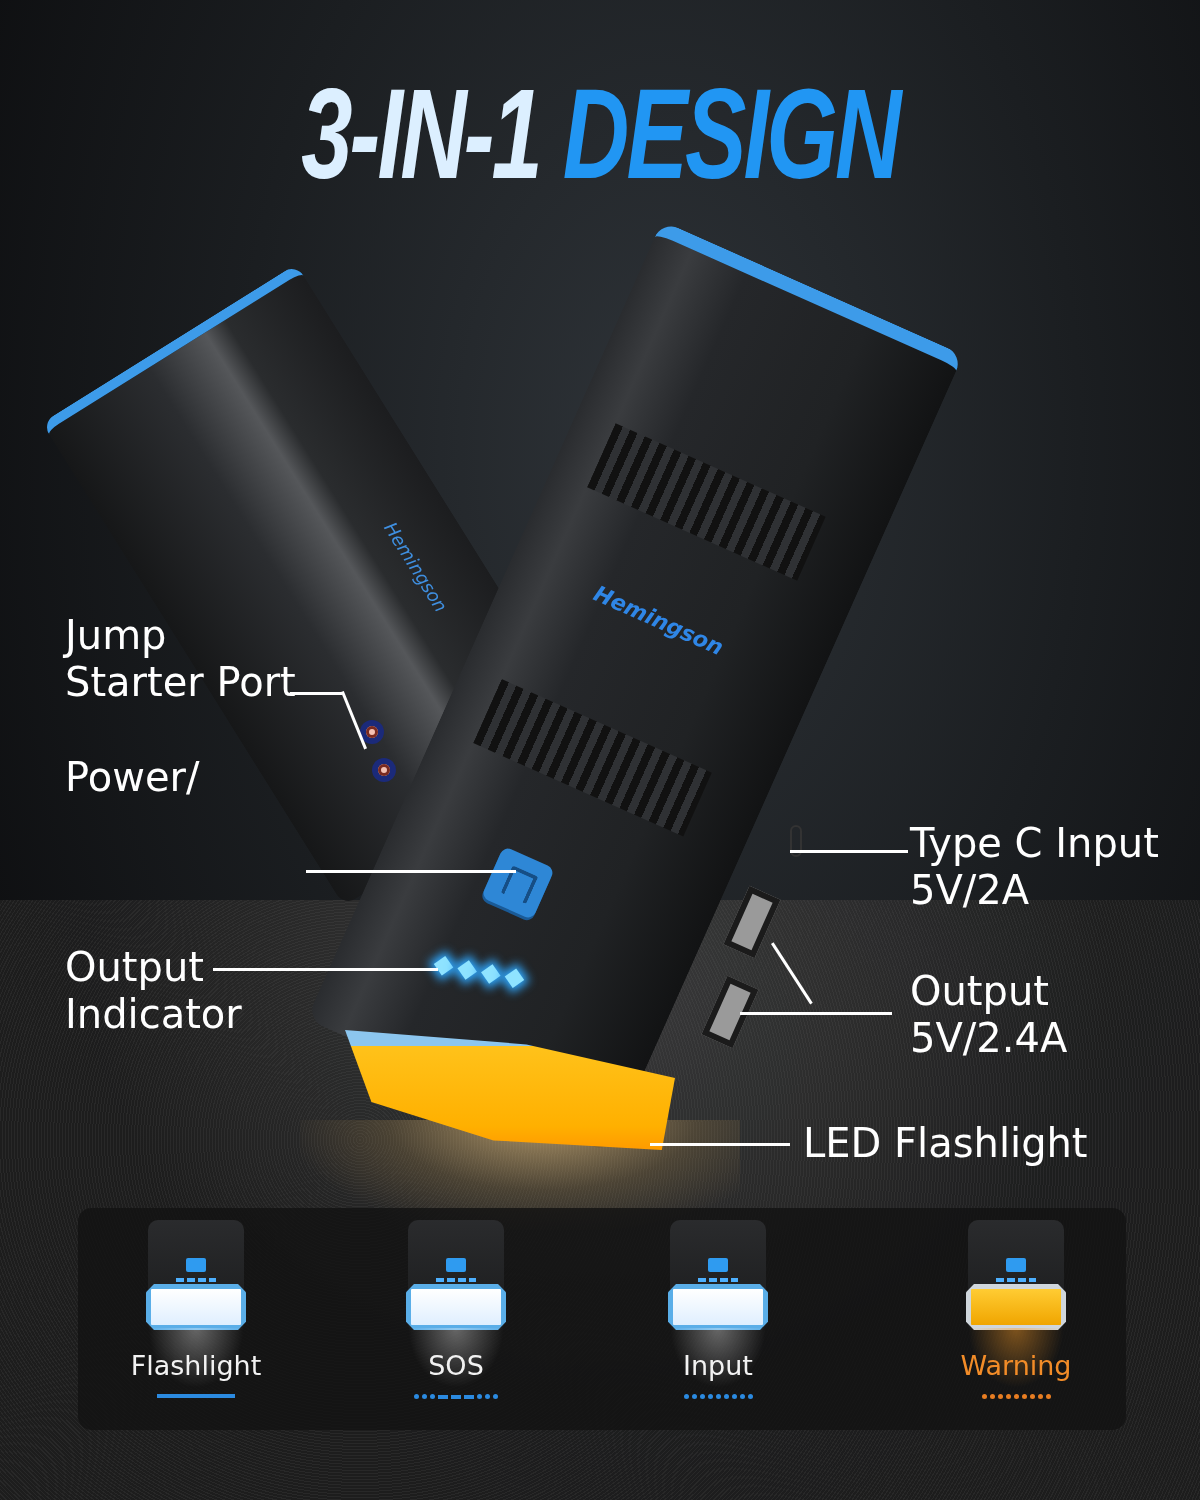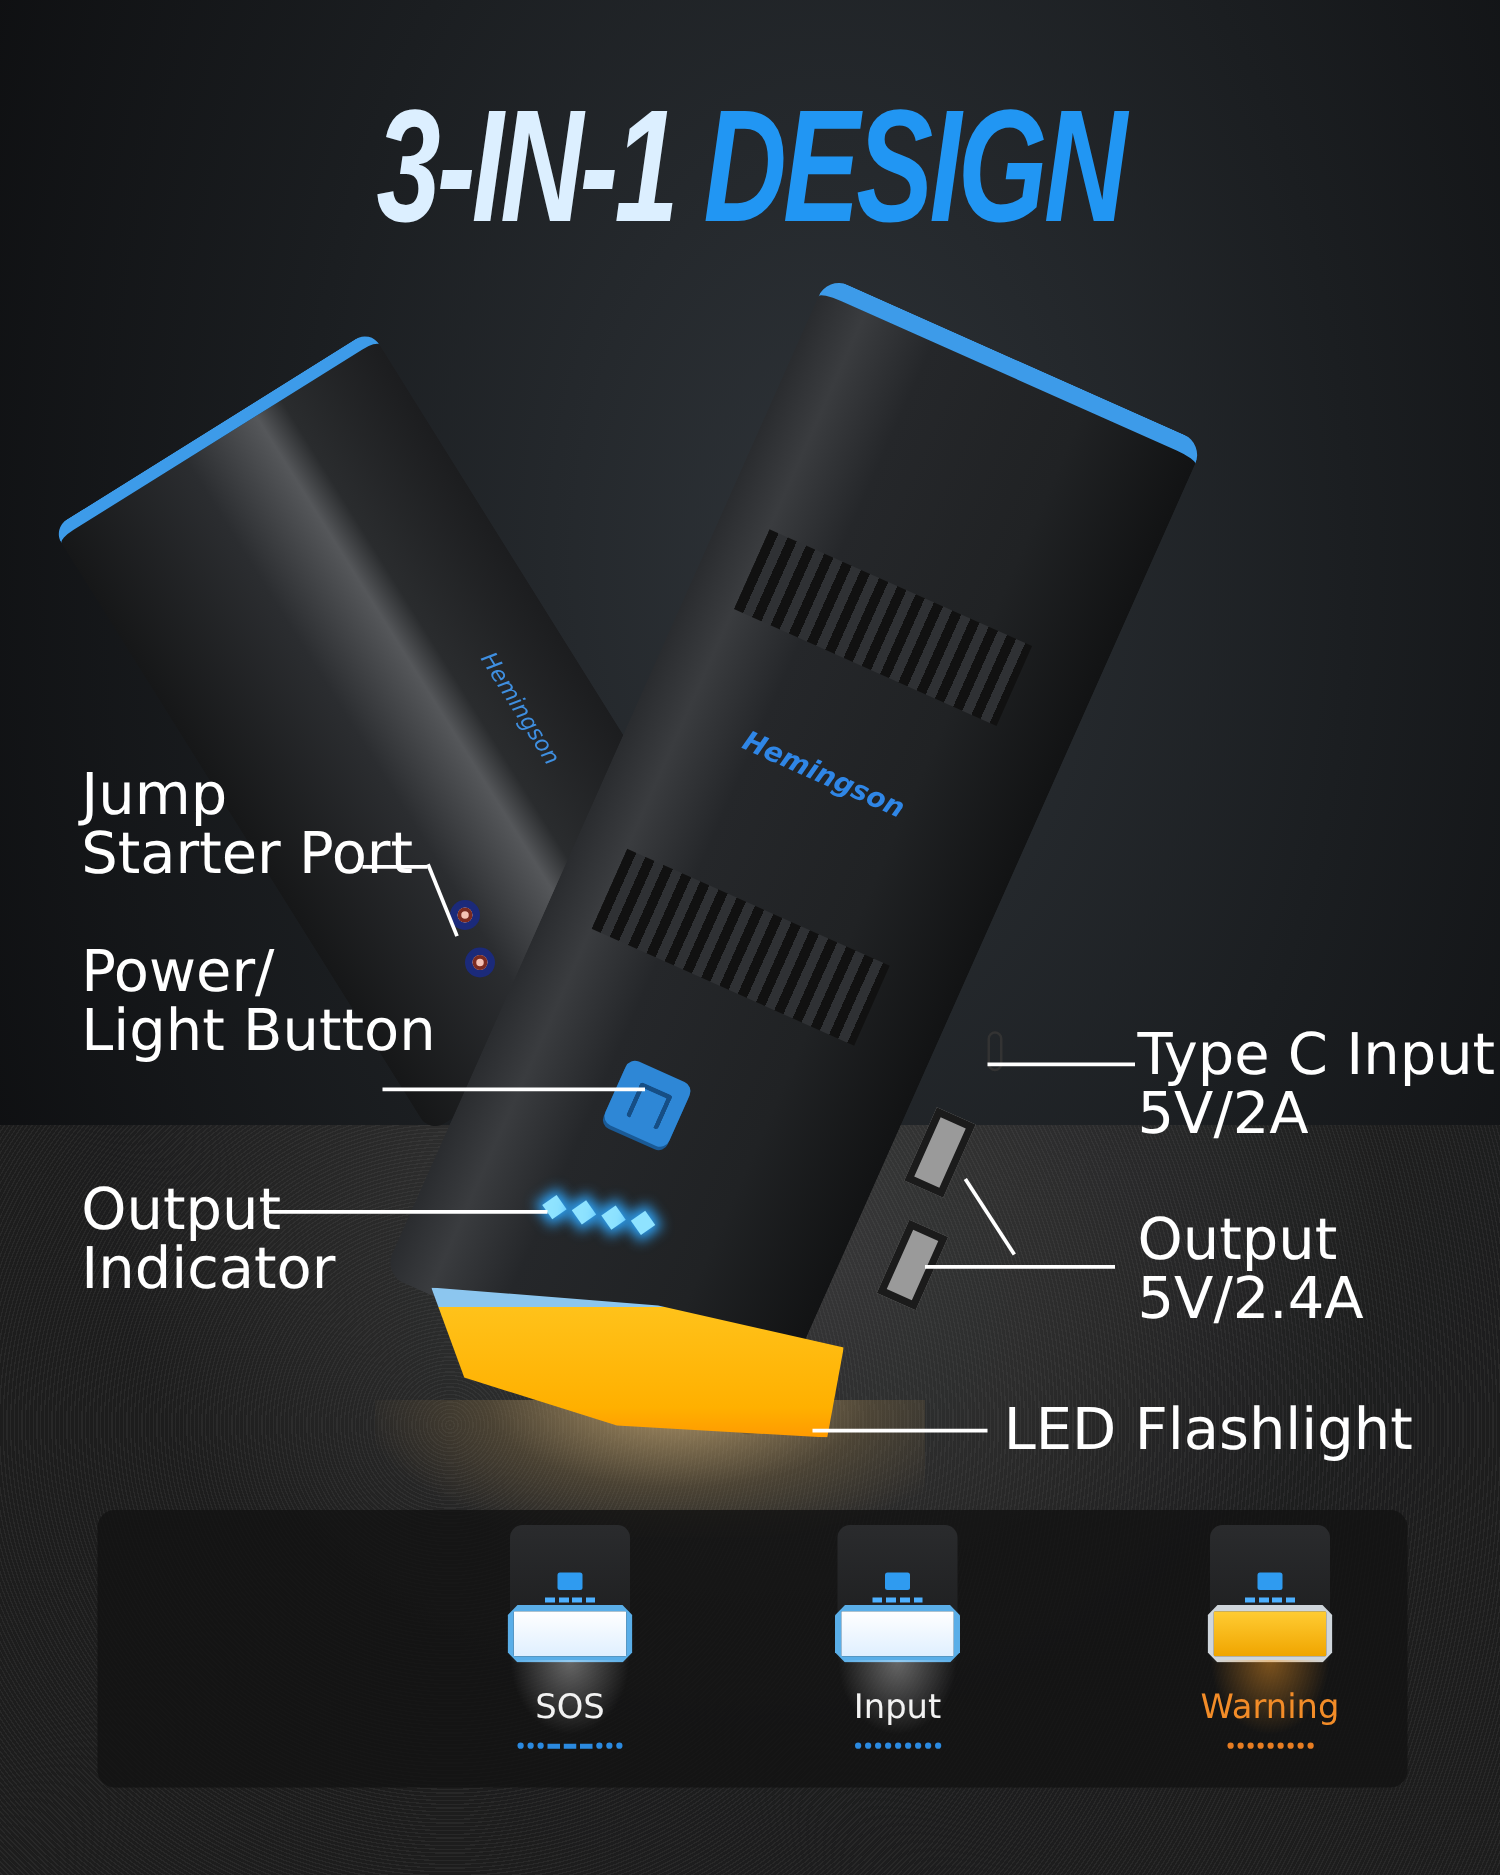--- a/index.html
+++ b/index.html
@@ -42,21 +42,21 @@
   .lens{position:absolute;left:345px;top:1030px;width:330px;height:120px;
     background:linear-gradient(180deg,#8cc6ef 0 16px,#ffc21a 16px,#ffb000 80%,#ff9a00 100%);
     clip-path:polygon(0 0,55% 12%,100% 40%,96% 100%,45% 92%,8% 60%);}
   .beam{position:absolute;left:300px;top:1120px;width:440px;height:110px;
     background:radial-gradient(ellipse at 55% 0%, rgba(214,180,120,0.75) 0%, rgba(150,120,70,0.3) 45%, rgba(0,0,0,0) 75%);}
   .side-ports{position:absolute;left:735px;top:890px;}
   .usb{width:22px;height:52px;background:#9a9a9a;border:6px solid #1b1b1b;margin-bottom:26px;transform:rotate(24deg);}
   .typec{position:absolute;left:790px;top:825px;width:8px;height:28px;border:2px solid #333;border-radius:6px;}
 
   
-  .lbl{position:absolute;color:#ffffff;font-size:46px;line-height:47px;font-family:"DejaVu Sans",sans-serif;}
+  .lbl{position:absolute;color:#ffffff;font-size:40px;line-height:47px;font-family:"DejaVu Sans",sans-serif;}
   .line{position:absolute;background:#ffffff;height:3px;}
   .vline{position:absolute;background:#ffffff;width:3px;transform-origin:top left;}
 
   
   .modes{position:absolute;left:78px;top:1208px;width:1048px;height:222px;border-radius:14px;
     background:rgba(18,18,18,0.82);}
   .mode{position:absolute;top:0;width:160px;height:222px;text-align:center;}
   .mini{position:absolute;left:40px;top:12px;width:96px;height:110px;border-radius:10px 10px 6px 6px;
     background:linear-gradient(180deg,#2a2b2d,#1a1b1c);}
   .mini .scr{position:absolute;left:38px;top:38px;width:20px;height:14px;background:#2f9bf0;border-radius:2px;}
@@ -117,21 +117,20 @@
 
 <div class="lbl" style="left:65px;top:612px">
   <div>Jump</div>
   <div>Starter Port</div>
 </div>
 <div class="line" style="left:290px;top:692px;width:52px"></div>
 <div class="vline" style="left:341px;top:692px;height:62px;transform:rotate(-22deg)"></div>
 
 <div class="lbl" style="left:65px;top:754px">
   <div>Power/</div>
-  <div>Light Button</div>
 </div>
 <div class="line" style="left:306px;top:870px;width:210px"></div>
 
 <div class="lbl" style="left:65px;top:944px">
   <div>Output</div>
   <div>Indicator</div>
 </div>
 <div class="line" style="left:213px;top:968px;width:225px"></div>
 
 <div class="line" style="left:790px;top:850px;width:118px"></div>
@@ -146,20 +145,32 @@
   <div>Output</div>
   <div>5V/2.4A</div>
 </div>
 
 <div class="line" style="left:650px;top:1143px;width:140px"></div>
 <div class="lbl" style="left:803px;top:1120px">
   <div>LED Flashlight</div>
 </div>
 
 <div class="modes">
+  <div class="mode" style="left:30px">
+    <div class="mini">
+        <div class="scr"></div>
+        <div class="dots"></div>
+        <div class="lamp white"></div>
+      </div>
+    <div class="mini-beam"></div>
+    <div class="mode-label">Flashlight</div>
+    <div class="pattern">
+        <span class="solid"></span>
+      </div>
+  </div>
   <div class="mode" style="left:290px">
     <div class="mini">
         <div class="scr"></div>
         <div class="dots"></div>
         <div class="lamp white"></div>
       </div>
     <div class="mini-beam"></div>
     <div class="mode-label">SOS</div>
     <div class="pattern">
       <span class="d"></span>

